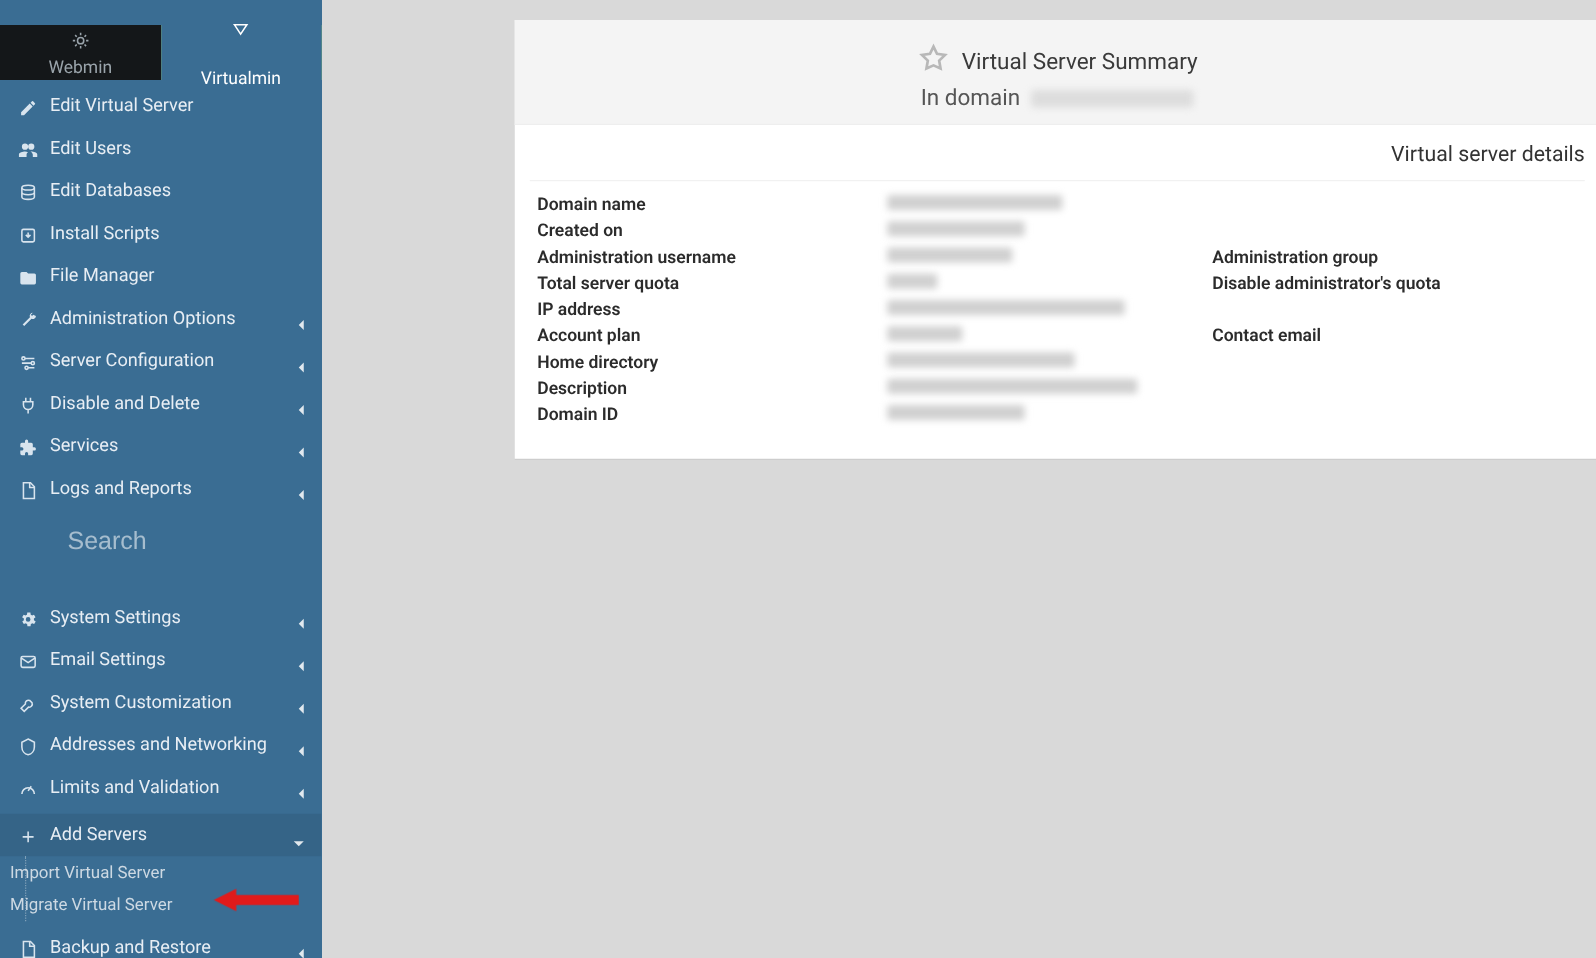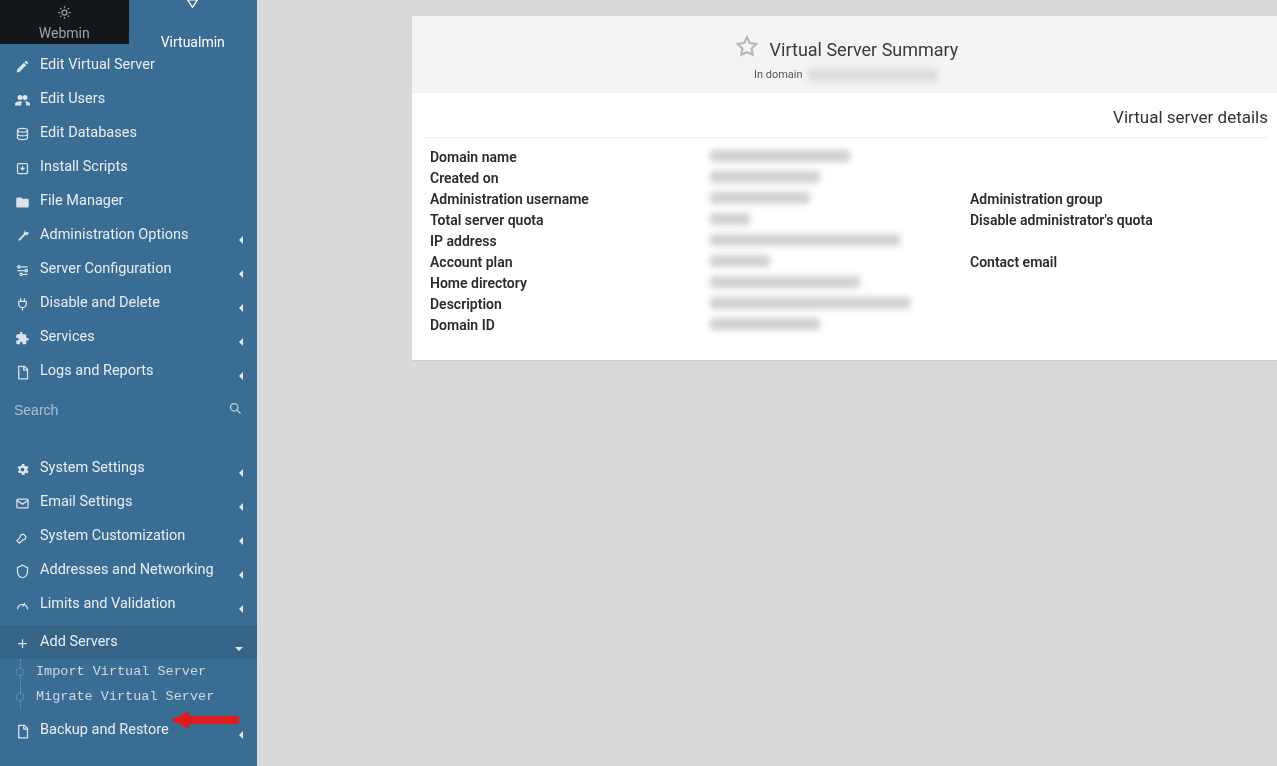--- a/index.html
+++ b/index.html
@@ -15,20 +15,21 @@
     display: flex;
     flex-direction: column;
     height: 100vh;
     overflow-y: auto;
     font-size: 14.5px;
   }
   .tabs {
     display: flex;
     height: 44px;
     background: #bef264;
+    margin-top: 20px;
   }
   .tab {
     flex: 1;
     display: flex;
     flex-direction: column;
     align-items: center;
     justify-content: center;
     gap: 2px;
     cursor: pointer;
     color: #cbd9e4;
@@ -61,23 +62,21 @@
   .side-item .caret.down {
     border-right: none;
     border-left: 4px solid transparent;
     border-right: 4px solid transparent;
     border-top: 4px solid rgba(255,255,255,0.85);
     border-bottom: none;
   }
   .side-group.expanded > .side-item { background: rgba(0,0,0,0.08); }
 
   .side-sub {
-    padding-left: 28px;
     position: relative;
-    font-family: Liberation Mono, monospace;
   }
   .side-sub::before {
     content: "";
     position: absolute;
     left: 20px; top: 0; bottom: 0;
     border-left: 1px dotted rgba(255,255,255,0.35);
   }
   .side-sub .sub-item {
     display: flex;
     align-items: center;
@@ -105,23 +104,24 @@
     padding: 6px 14px 10px 14px;
     gap: 8px;
     border-bottom: 1px solid rgba(255,255,255,0.0);
   }
   .search-row input {
     flex: 1;
     background: transparent;
     border: none;
     border-bottom: 1px solid rgba(255,255,255,0.0);
     color: #000000;
-    font-size: 14px;
+    font-size: 20px;
     outline: none;
     padding: 4px 0;
+    margin-left: 40px;
   }
   .search-row input::placeholder { color: rgba(255,255,255,0.55); }
   .search-row .icon { color: rgba(255,255,255,0.7); }
   .spacer-line {
     height: 1px;
     background: rgba(255,255,255,0.0);
     margin: 4px 0 8px 0;
   }
 
   
@@ -149,21 +149,21 @@
     justify-content: center;
     gap: 10px;
   }
   .panel-header h1 {
     font-size: 18px;
     font-weight: 400;
     color: #3a3a3a;
   }
   .panel-header .subtitle {
     margin-top: 4px;
-    font-size: 11px;
+    font-size: 18px;
     color: #555;
   }
   .panel-header .subtitle .blur {
     display: inline-block;
     width: 130px; height: 14px;
     background: #ddd;
     filter: blur(3px);
     border-radius: 3px;
     vertical-align: middle;
   }

